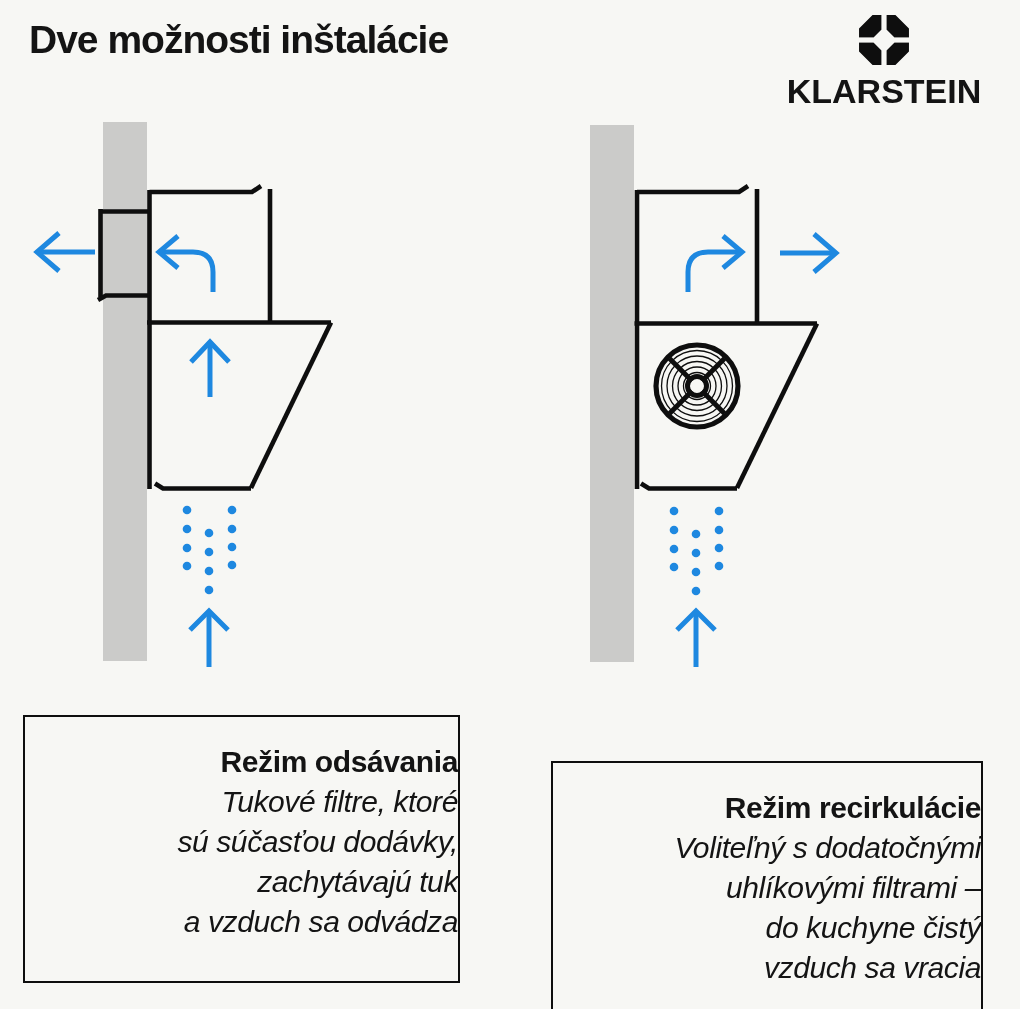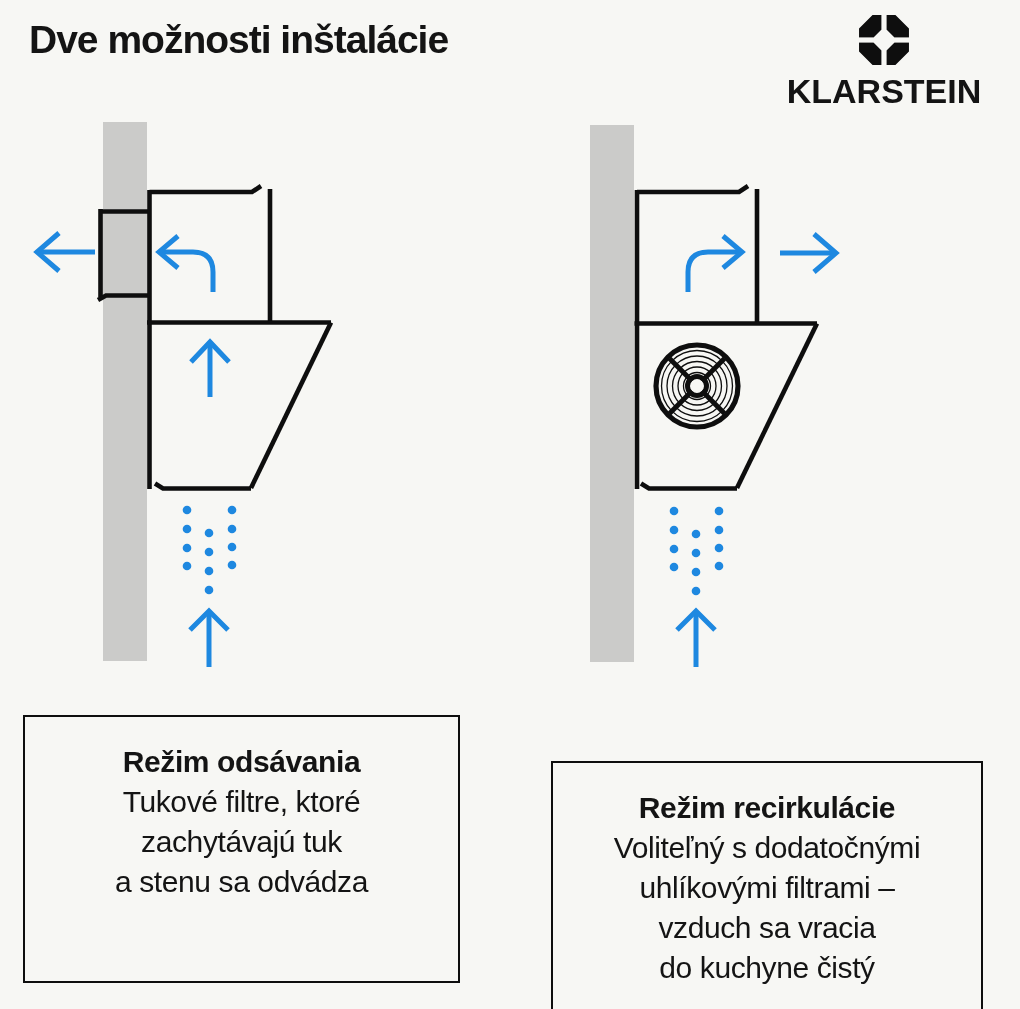--- a/index.html
+++ b/index.html
@@ -35,27 +35,27 @@
   .blue{stroke:var(--accent);stroke-width:5;fill:none;stroke-linecap:butt;stroke-linejoin:miter;}
   .dot{fill:var(--accent);}
   .wallrect{fill:var(--wall);}
   .fanface{fill:var(--background);}
   .logo-dark{fill:var(--line);}
   .logo-gap{fill:var(--background);}
   .panel{
     position:absolute;top:715px;height:268px;
     border:2.5px solid var(--line);
     background:var(--background);
-    text-align:center;padding-top:25px;
+    text-align:right;padding-top:25px;
     font-size:30px;line-height:40px;letter-spacing:-0.4px;
   }
   .panel-left{left:23px;width:437px;}
   .panel-right{left:551px;width:432px;margin-top:46px;}
   .panel-title{font-size:30px;font-weight:700;line-height:40px;}
-  .panel-line{line-height:40px;}
+  .panel-line{line-height:40px;font-style:italic;}
 </style>
 </head>
 <body>
 
 <div class="page">
 
   <h1 class="page-title">Dve možnosti inštalácie</h1>
 
   <div class="brand">
     <svg class="brand-logo" width="52" height="52" viewBox="0 0 100 100">
@@ -181,25 +181,26 @@
       <g>
         <line class="blue" x1="696" y1="667" x2="696" y2="614"></line>
         <polyline class="blue" points="677,630 696,611 715,630"></polyline>
       </g>
     </g>
   </svg>
 
   <div class="panel panel-left">
     <div class="panel-title">Režim odsávania</div>
     <div class="panel-line">Tukové filtre, ktoré</div>
+    <div class="panel-line">sú súčasťou dodávky,</div>
     <div class="panel-line">zachytávajú tuk</div>
-    <div class="panel-line">a stenu sa odvádza</div>
+    <div class="panel-line">a vzduch sa odvádza</div>
   </div>
 
   <div class="panel panel-right">
     <div class="panel-title">Režim recirkulácie</div>
     <div class="panel-line">Voliteľný s dodatočnými</div>
     <div class="panel-line">uhlíkovými filtrami –</div>
+    <div class="panel-line">do kuchyne čistý</div>
     <div class="panel-line">vzduch sa vracia</div>
-    <div class="panel-line">do kuchyne čistý</div>
   </div>
 
 </div>
 
 </body></html>

